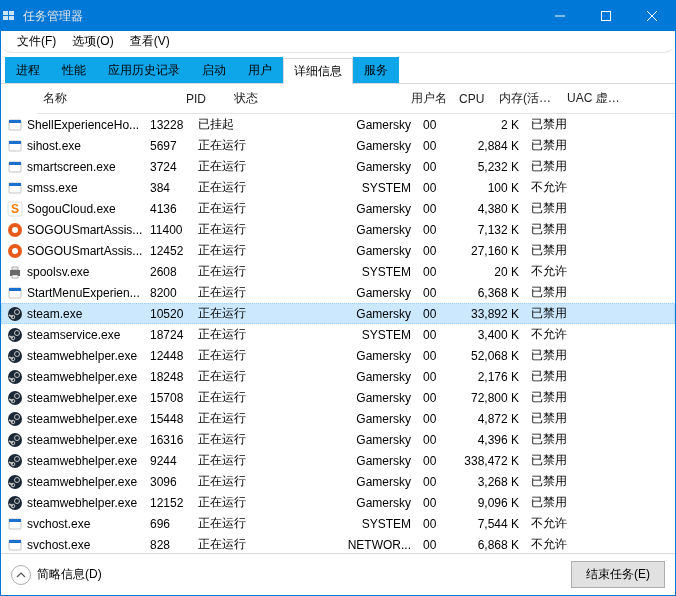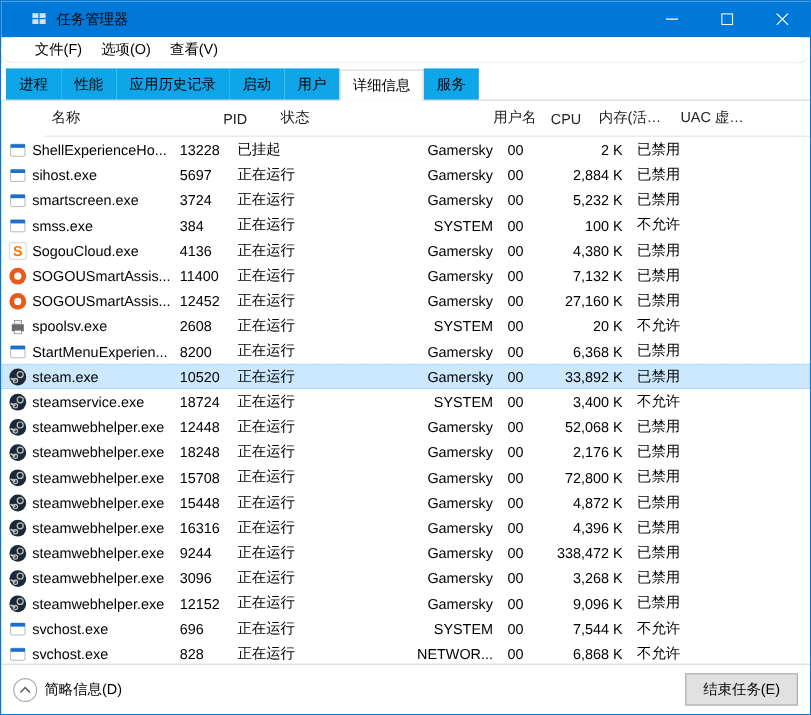--- a/index.html
+++ b/index.html
@@ -1,22 +1,22 @@
 <!DOCTYPE html>
 <html><head>
 <meta charset="utf-8">
 <style>
 * { margin: 0; padding: 0; box-sizing: border-box; font-family: "Microsoft YaHei", "Segoe UI", sans-serif; font-size: 12px; }
 body { background: #fff; width: 676px; height: 596px; overflow: hidden; display: flex; flex-direction: column; border: 1px solid #0078d7; }
-.titlebar { background: #0078d7; color: #000000; height: 30px; display: flex; align-items: center; padding-left: 24px; }
+.titlebar { background: #0078d7; color: #e5e5e5; height: 30px; display: flex; align-items: center; padding-left: 0; }
 .titlebar-icon { width: 16px; height: 16px; margin-right: 6px; display: inline-block; }
 .titlebar-title { flex: 1; }
 .win-controls { display: flex; height: 100%; }
 .win-btn { width: 46px; display: flex; align-items: center; justify-content: center; cursor: pointer; }
-.menubar { height: 22px; display: flex; align-items: center; padding: 0 20px; background: #fff; border-bottom: 1px solid #e5e5e5; border-radius: 11px; }
+.menubar { height: 22px; display: flex; align-items: center; padding: 0 8px; background: #fff; border-bottom: 1px solid #e5e5e5; border-radius: 11px; }
 .menu-item { padding: 2px 8px; cursor: pointer; }
 .tabs { display: flex; border-bottom: 1px solid #d9d9d9; padding: 4px 4px 0 4px; background: #fff; }
 .tab { padding: 4px 10px; border: 1px solid transparent; border-bottom: none; cursor: pointer; background: #0ea5e9; }
 .tab.active { border-color: #d9d9d9; background: #fff; position: relative; top: 1px; }
 .table-area { flex: 1; overflow: hidden; display: flex; flex-direction: column; position: relative; }
 .thead { display: flex; border-bottom: 1px solid #e5e5e5; height: 30px; align-items: center; padding-right: 17px; margin-left: 36px; }
 .th { padding: 0 6px; overflow: hidden; white-space: nowrap; text-overflow: ellipsis; cursor: pointer; font-weight: normal; color: #222; }
 .tbody { flex: 1; overflow-y: scroll; }
 .tr { display: flex; height: 21px; align-items: center; cursor: pointer; }
 .tr.selected { background: #cce8ff; outline: 1px dotted #99d1ff; outline-offset: -1px; }

